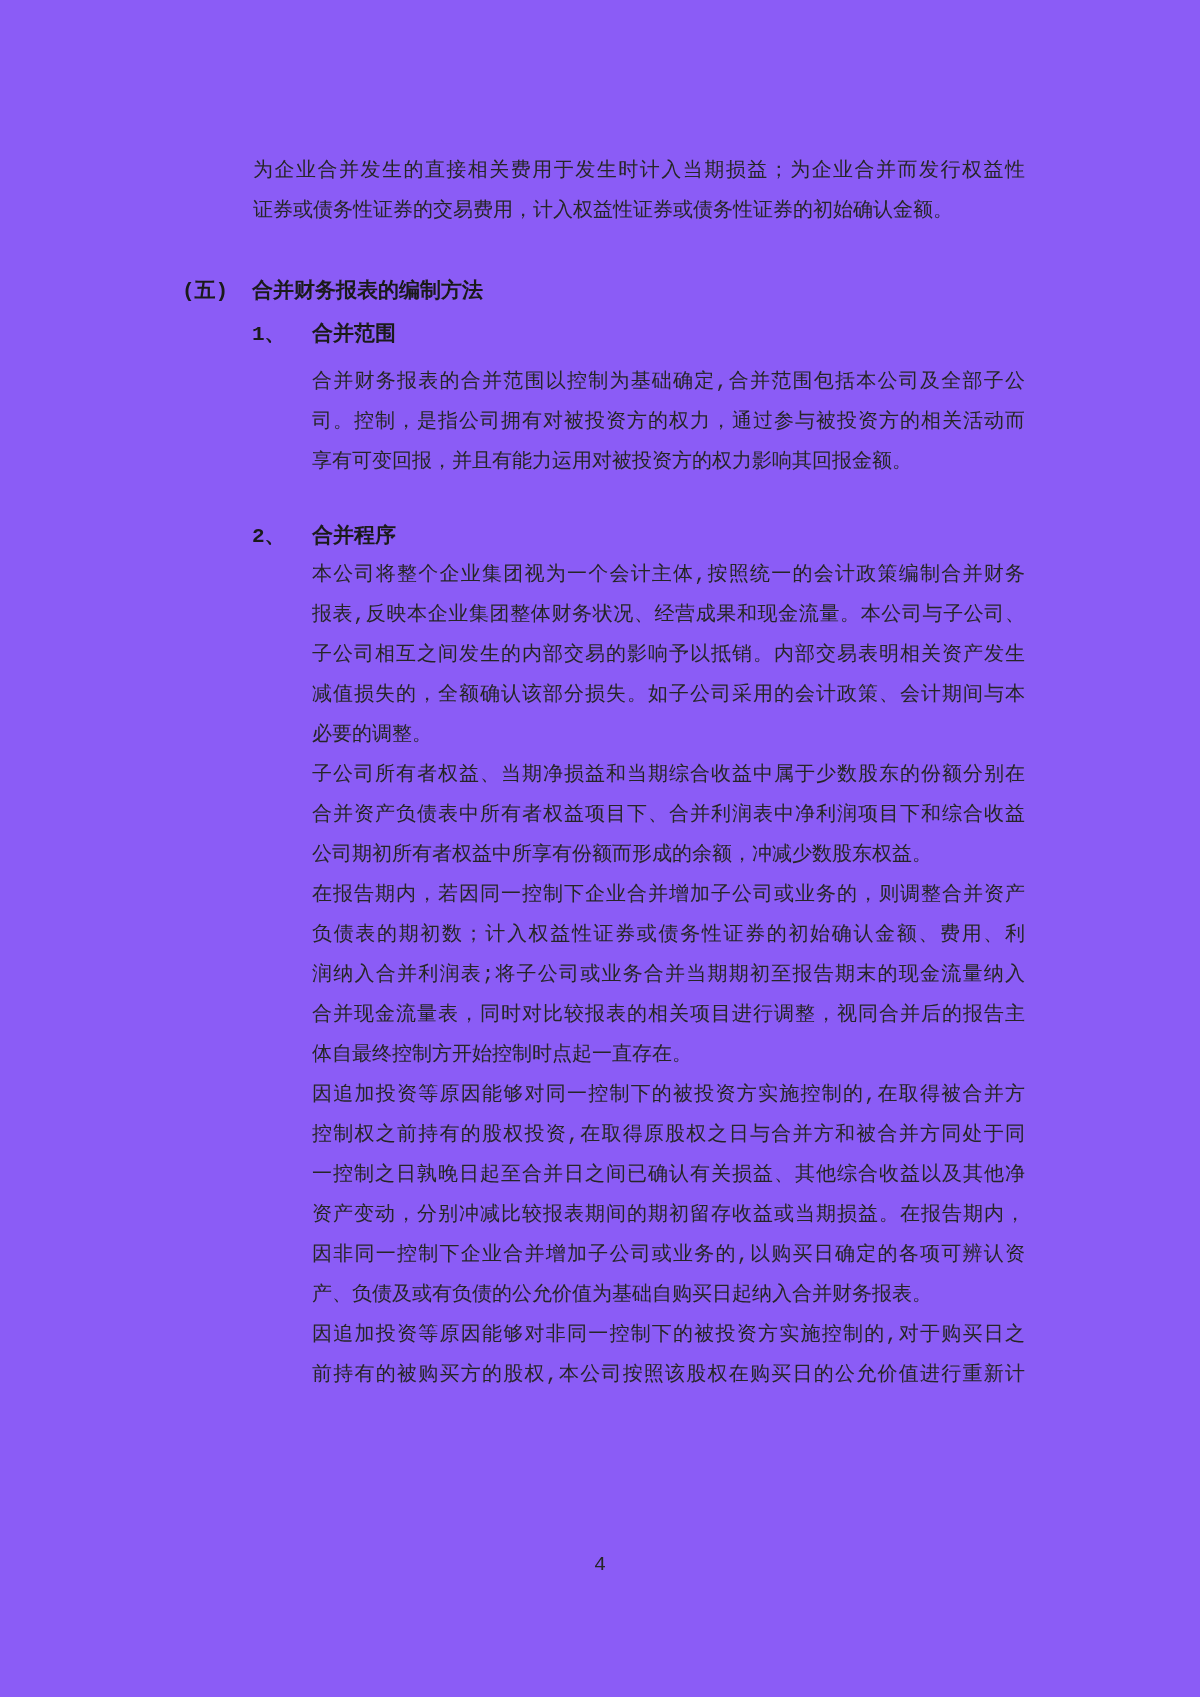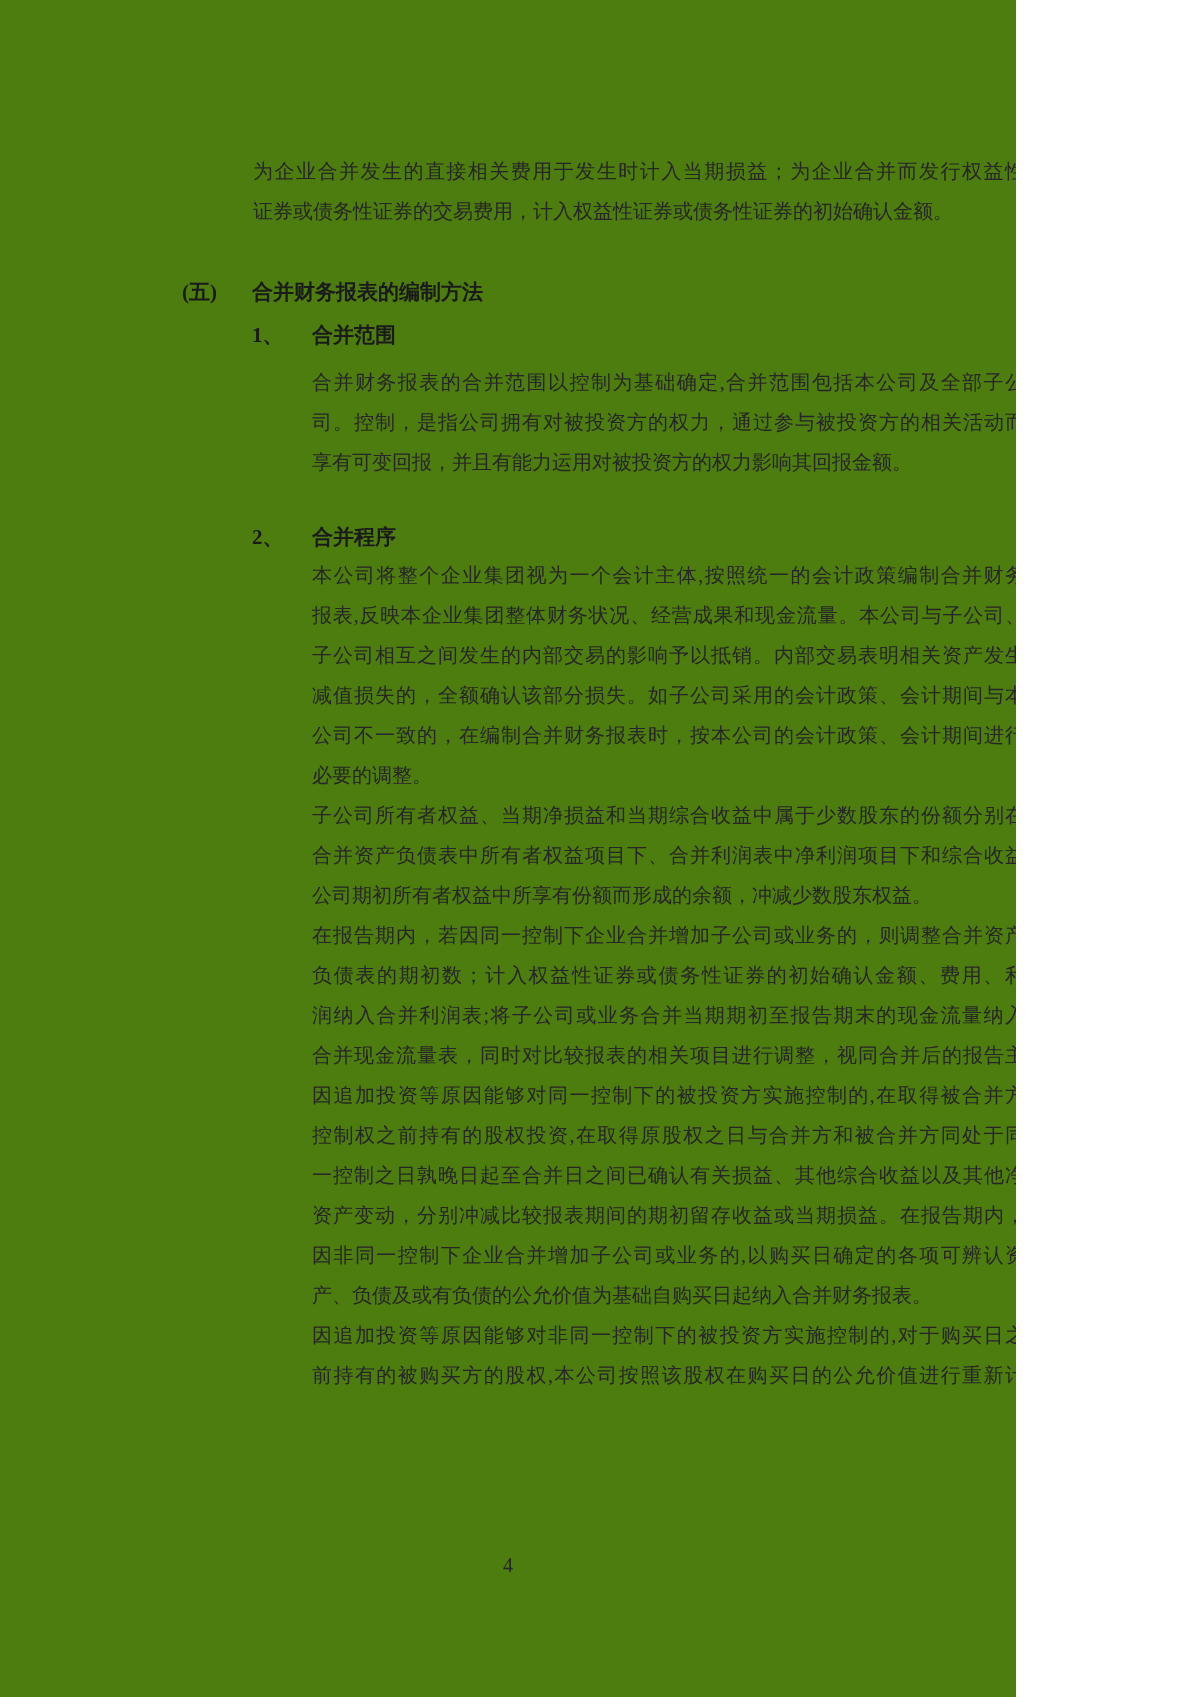--- a/index.html
+++ b/index.html
@@ -2,24 +2,24 @@
 <html><head>
 <meta charset="utf-8">
 <style>
   html, body {
     margin: 0;
     padding: 0;
     background: #ffffff;
   }
   .page {
     position: relative;
-    width: 1016px;
+    width: 1200px;
     height: 1697px;
-    background: #4d7c0f;
-    font-family: Liberation Serif, serif;
+    background: #8b5cf6;
+    font-family: Liberation Mono, monospace;
     color: #262626;
     overflow: hidden;
   }
   .para {
     position: absolute;
     font-size: 20px;
     line-height: 40px;
     color: #262626;
   }
   .para .line {
@@ -93,33 +93,33 @@
     <span class="hlabel">2、</span>
     <span>合并程序</span>
   </div>
 
   <div class="para body2">
     <div>
         <div class="line">本公司将整个企业集团视为一个会计主体,按照统一的会计政策编制合并财务</div>
         <div class="line">报表,反映本企业集团整体财务状况、经营成果和现金流量。本公司与子公司、</div>
         <div class="line">子公司相互之间发生的内部交易的影响予以抵销。内部交易表明相关资产发生</div>
         <div class="line">减值损失的，全额确认该部分损失。如子公司采用的会计政策、会计期间与本</div>
-        <div class="line">公司不一致的，在编制合并财务报表时，按本公司的会计政策、会计期间进行</div>
         <div class="line last">必要的调整。</div>
       </div>
     <div>
         <div class="line">子公司所有者权益、当期净损益和当期综合收益中属于少数股东的份额分别在</div>
         <div class="line">合并资产负债表中所有者权益项目下、合并利润表中净利润项目下和综合收益</div>
         <div class="line last">公司期初所有者权益中所享有份额而形成的余额，冲减少数股东权益。</div>
       </div>
     <div>
         <div class="line">在报告期内，若因同一控制下企业合并增加子公司或业务的，则调整合并资产</div>
         <div class="line">负债表的期初数；计入权益性证券或债务性证券的初始确认金额、费用、利</div>
         <div class="line">润纳入合并利润表;将子公司或业务合并当期期初至报告期末的现金流量纳入</div>
         <div class="line">合并现金流量表，同时对比较报表的相关项目进行调整，视同合并后的报告主</div>
+        <div class="line last">体自最终控制方开始控制时点起一直存在。</div>
       </div>
     <div>
         <div class="line">因追加投资等原因能够对同一控制下的被投资方实施控制的,在取得被合并方</div>
         <div class="line">控制权之前持有的股权投资,在取得原股权之日与合并方和被合并方同处于同</div>
         <div class="line">一控制之日孰晚日起至合并日之间已确认有关损益、其他综合收益以及其他净</div>
         <div class="line">资产变动，分别冲减比较报表期间的期初留存收益或当期损益。在报告期内，</div>
         <div class="line">因非同一控制下企业合并增加子公司或业务的,以购买日确定的各项可辨认资</div>
         <div class="line last">产、负债及或有负债的公允价值为基础自购买日起纳入合并财务报表。</div>
       </div>
     <div>

